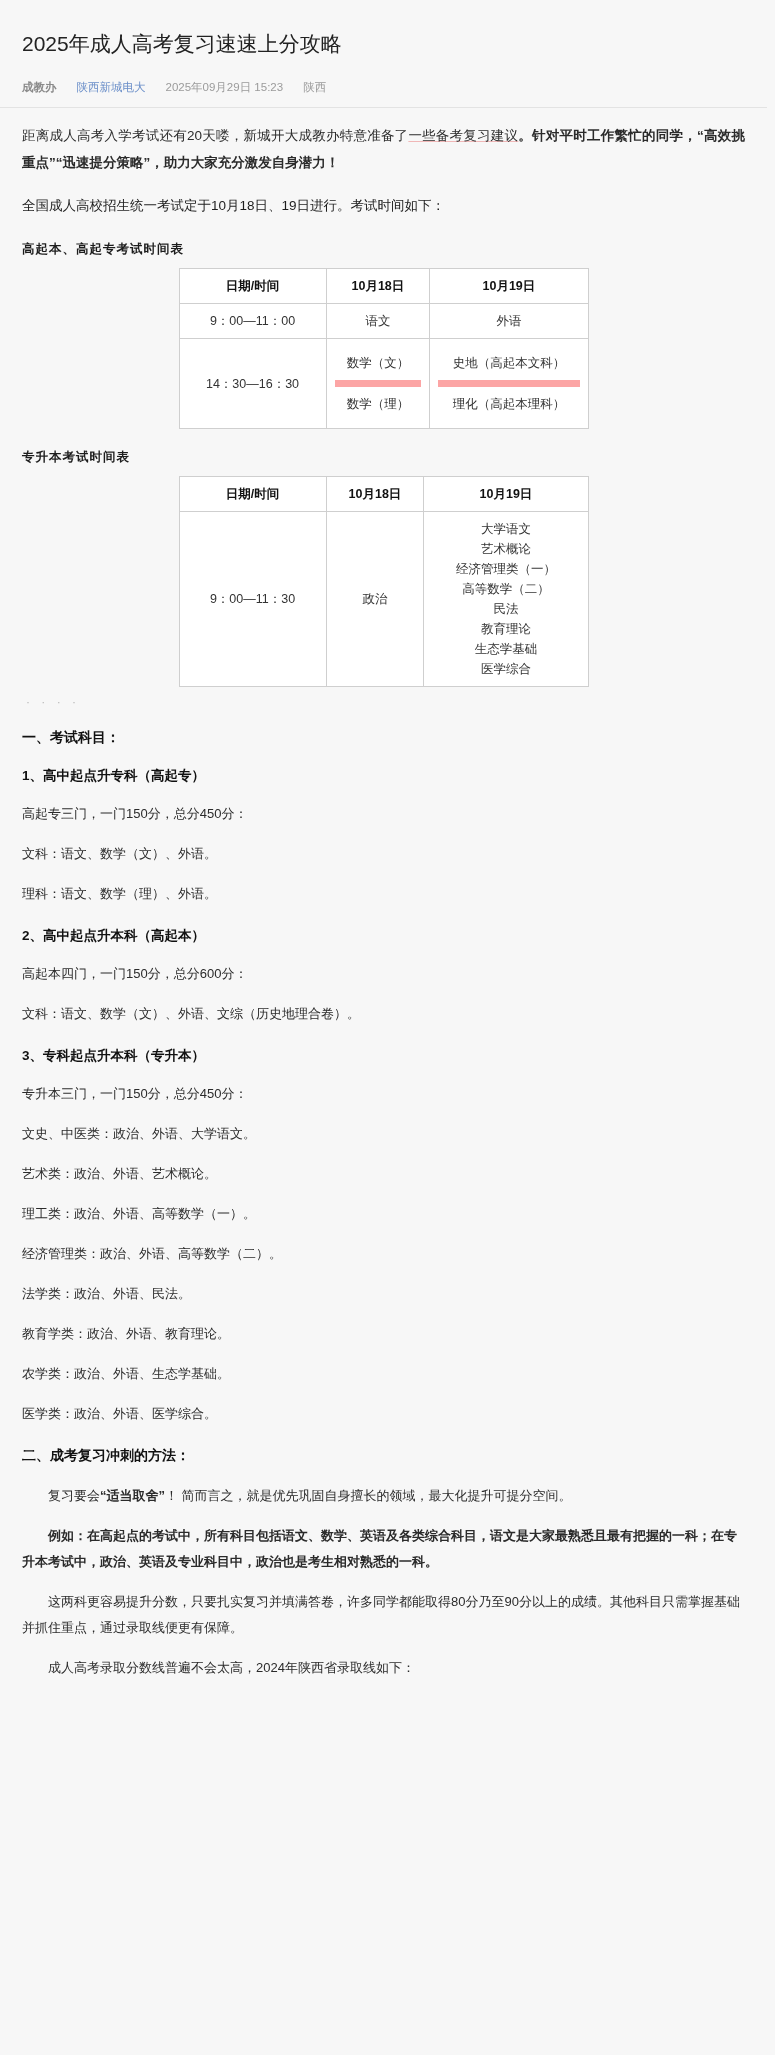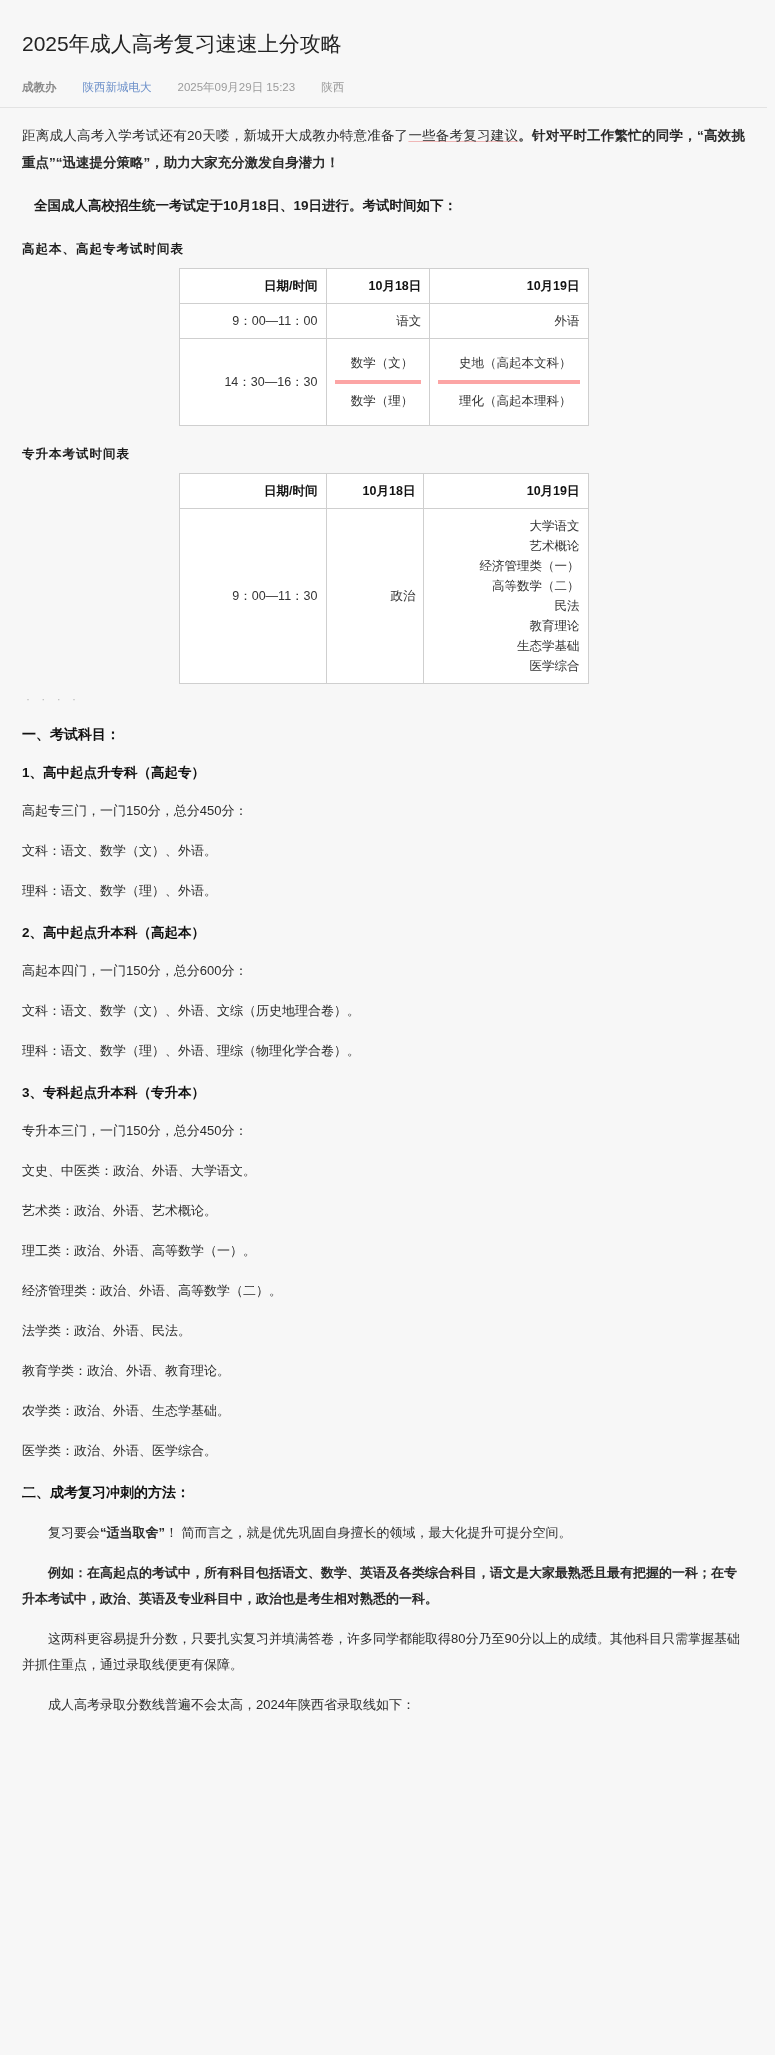--- a/index.html
+++ b/index.html
@@ -23,21 +23,21 @@
     font-weight:400;
     padding:16px 22px 8px 22px;
     line-height:1.35;
   }
   .meta{
     padding:0 22px 12px 22px;
     font-size:11.5px;
     color:#9b9b9b;
     display:flex;
     align-items:center;
-    gap:26px;
+    gap:20px;
   }
   .meta .src{color:#6b8fc9;}
   .meta .bold{color:#8a8a8a;font-weight:bold;}
   .divider{
     height:1px;background:#e3e3e3;margin:0 0 0 0;
   }
   .content{
     padding:14px 22px 0 22px;
   }
   p.body{
@@ -45,22 +45,22 @@
     line-height:2.0;
     margin:0 0 16px 0;
     color:#2b2b2b;
     text-align:justify;
   }
   p.body b{font-weight:bold;}
   .u{ text-decoration:underline; text-decoration-color:#f0b7b7;}
   .lead{
     font-size:13.5px;
     line-height:2.0;
-    margin:0 0 22px 12px;
-    font-weight:bold;
+    margin:0 0 22px 0;
+    font-weight:normal;
     color:#1d1d1d;
   }
   .tbl-cap{
     font-size:12.5px;
     font-family:"Liberation Serif","DejaVu Serif",serif;
     font-weight:bold;
     color:#1d1d1d;
     margin:6px 0 10px 0;
     letter-spacing:1px;
   }
@@ -68,33 +68,33 @@
     border-collapse:collapse;
     margin:0 auto 20px auto;
     width:410px;
     background:#fff;
     font-size:12.5px;
   }
   table.exam.wide{ width:410px; }
   table.exam td,table.exam th{
     border:1px solid #cfcfcf;
     padding:7px 8px;
-    text-align:right;
+    text-align:center;
     color:#333;
     font-weight:normal;
     line-height:1.6;
   }
   table.exam th{
     font-weight:bold;
     color:#111;
   }
   td.col-first{width:130px;white-space:nowrap;}
   td.stack{padding:0;}
   td.stack div{
-    border-bottom:4px solid #fca5a5;
+    border-bottom:7px solid #fca5a5;
     padding:7px 8px;
   }
   td.stack div:last-child{border-bottom:none;}
   td.left{text-align:left;padding-left:22px;line-height:2.0;}
   td.watermark{color:#c9c9c9;font-size:11.5px;}
   .dots{
     color:#b9b9b9;
     font-size:12px;
     letter-spacing:4px;
     margin:-12px 0 16px 4px;
@@ -204,21 +204,20 @@
     <h2 class="sec">一、考试科目：</h2>
 
     <h3 class="sub">1、高中起点升专科（高起专）</h3>
     <p class="line">高起专三门，一门150分，总分450分：</p>
     <p class="line">文科：语文、数学（文）、外语。</p>
     <p class="line">理科：语文、数学（理）、外语。</p>
 
     <h3 class="sub">2、高中起点升本科（高起本）</h3>
     <p class="line">高起本四门，一门150分，总分600分：</p>
     <p class="line">文科：语文、数学（文）、外语、文综（历史地理合卷）。</p>
-    <p class="line">理科：语文、数学（理）、外语、理综（物理化学合卷）。</p>
 
     <h3 class="sub">3、专科起点升本科（专升本）</h3>
     <p class="line">专升本三门，一门150分，总分450分：</p>
     <p class="line">文史、中医类：政治、外语、大学语文。</p>
     <p class="line">艺术类：政治、外语、艺术概论。</p>
     <p class="line">理工类：政治、外语、高等数学（一）。</p>
     <p class="line">经济管理类：政治、外语、高等数学（二）。</p>
     <p class="line">法学类：政治、外语、民法。</p>
     <p class="line">教育学类：政治、外语、教育理论。</p>
     <p class="line">农学类：政治、外语、生态学基础。</p>

